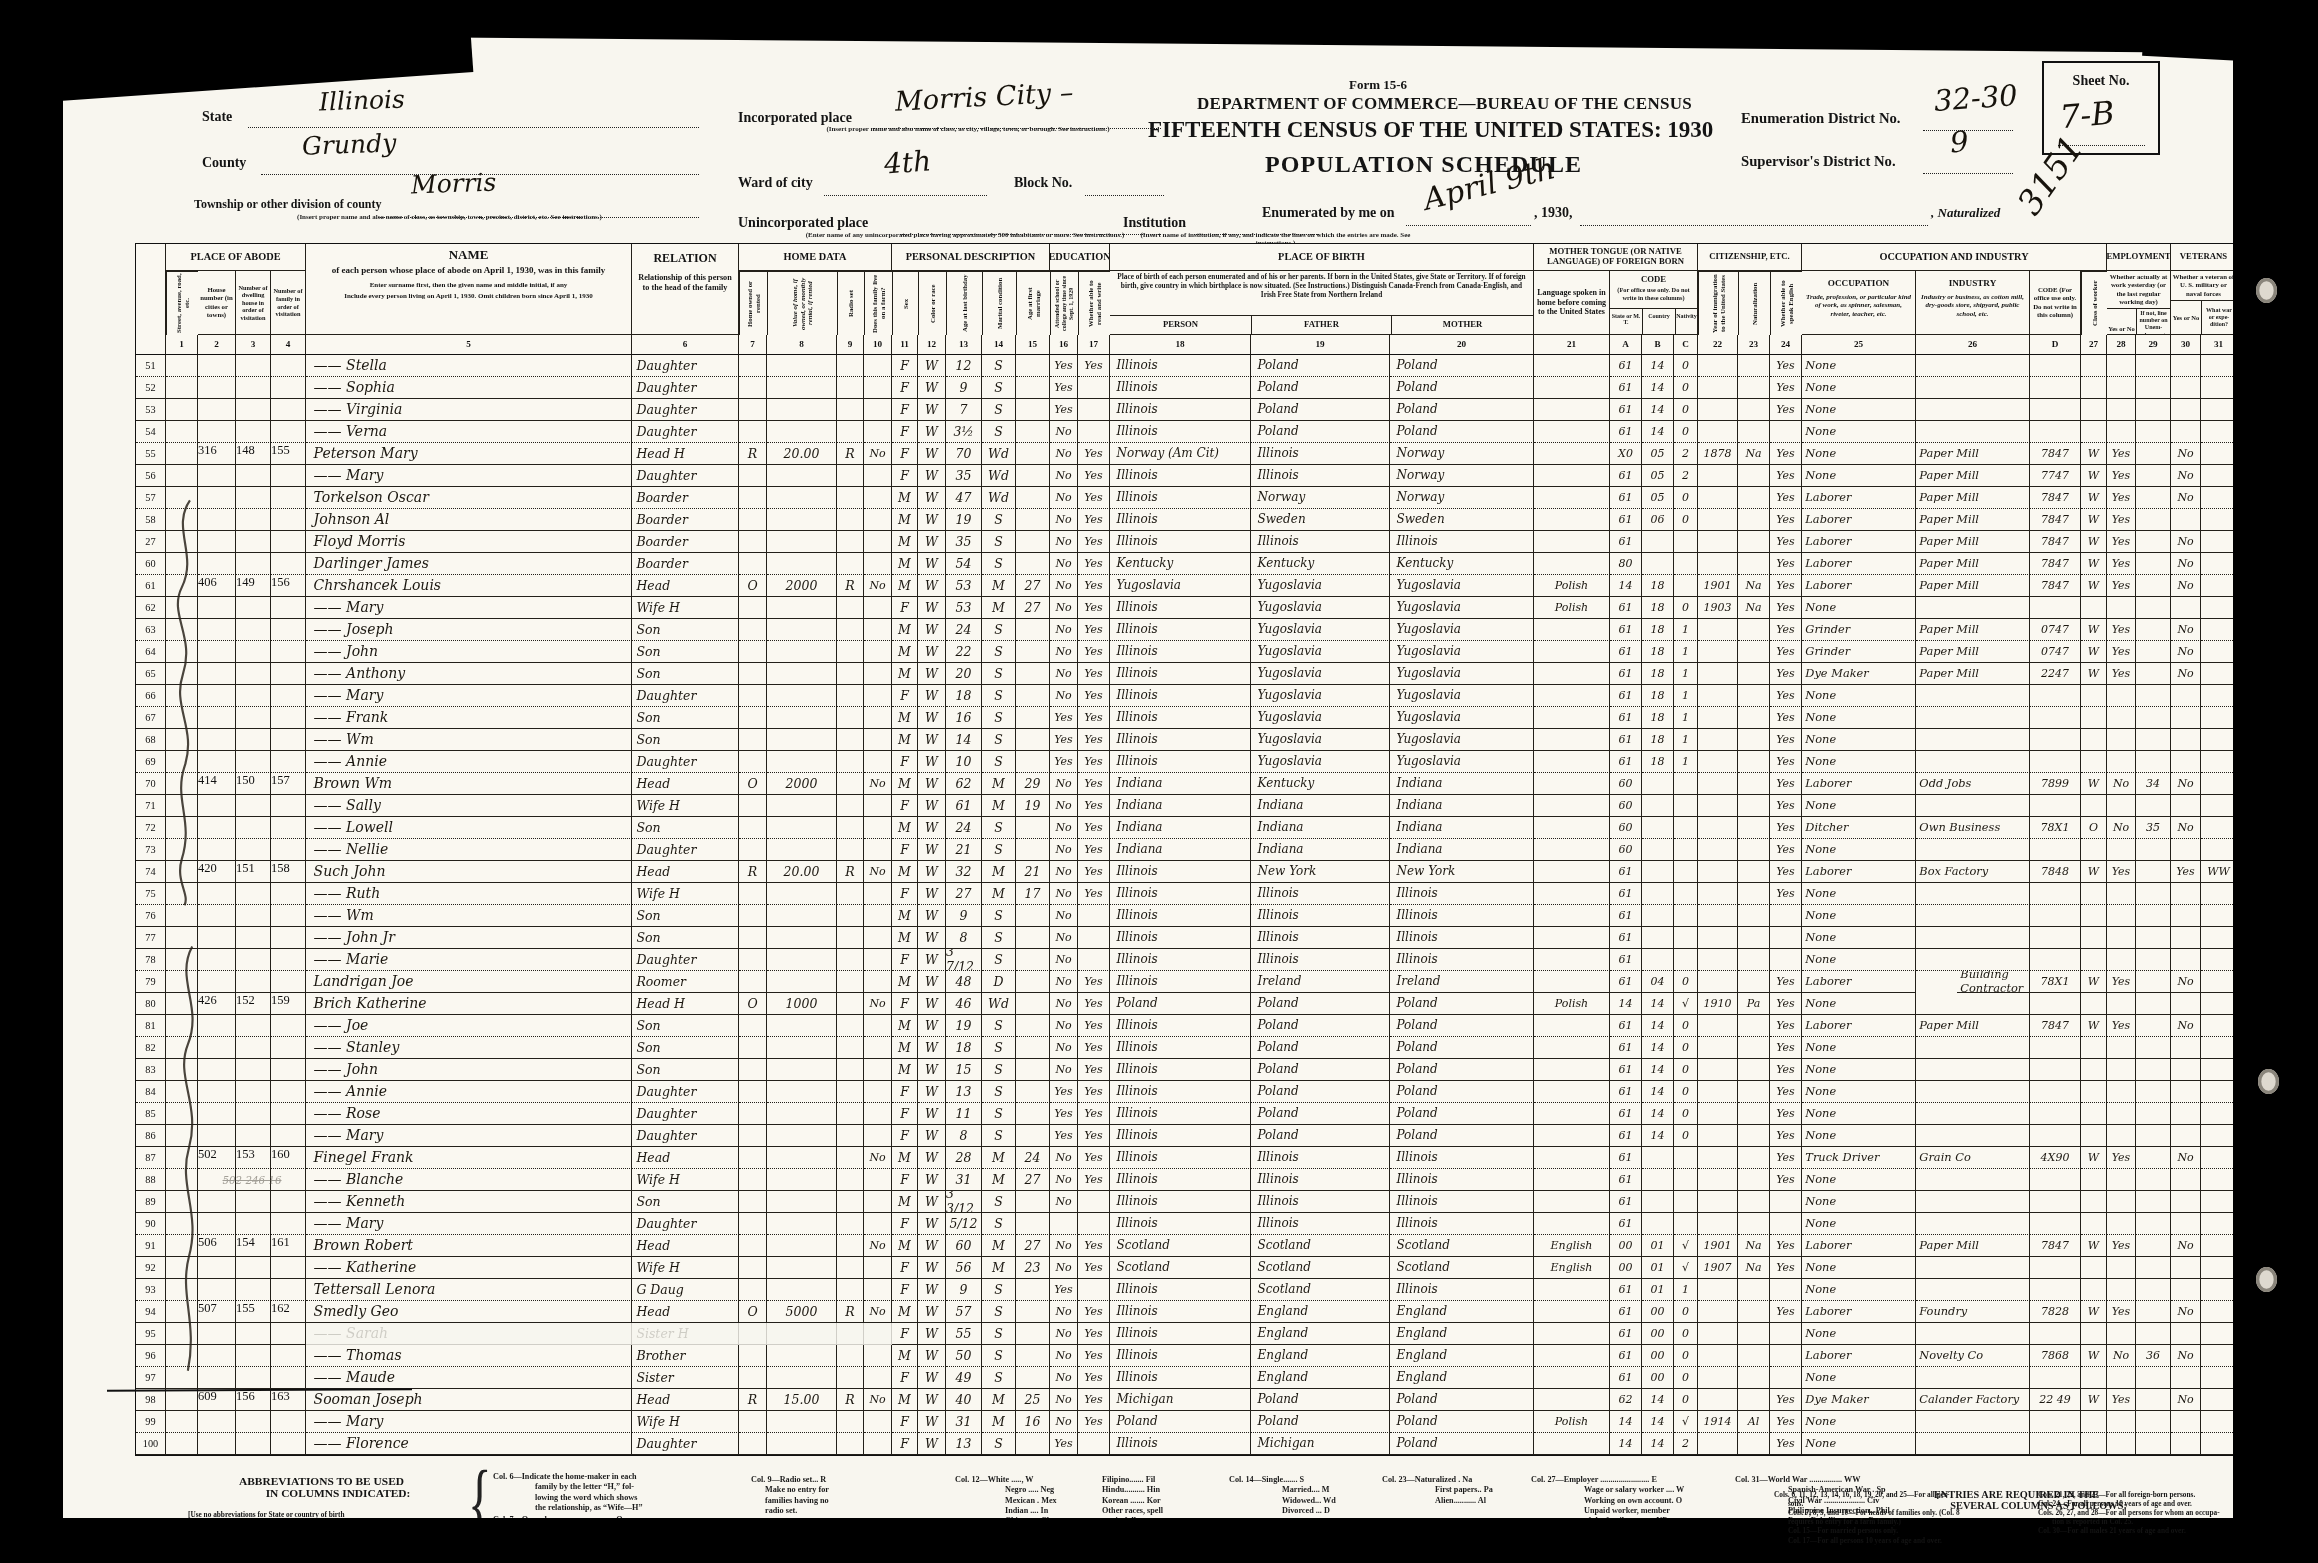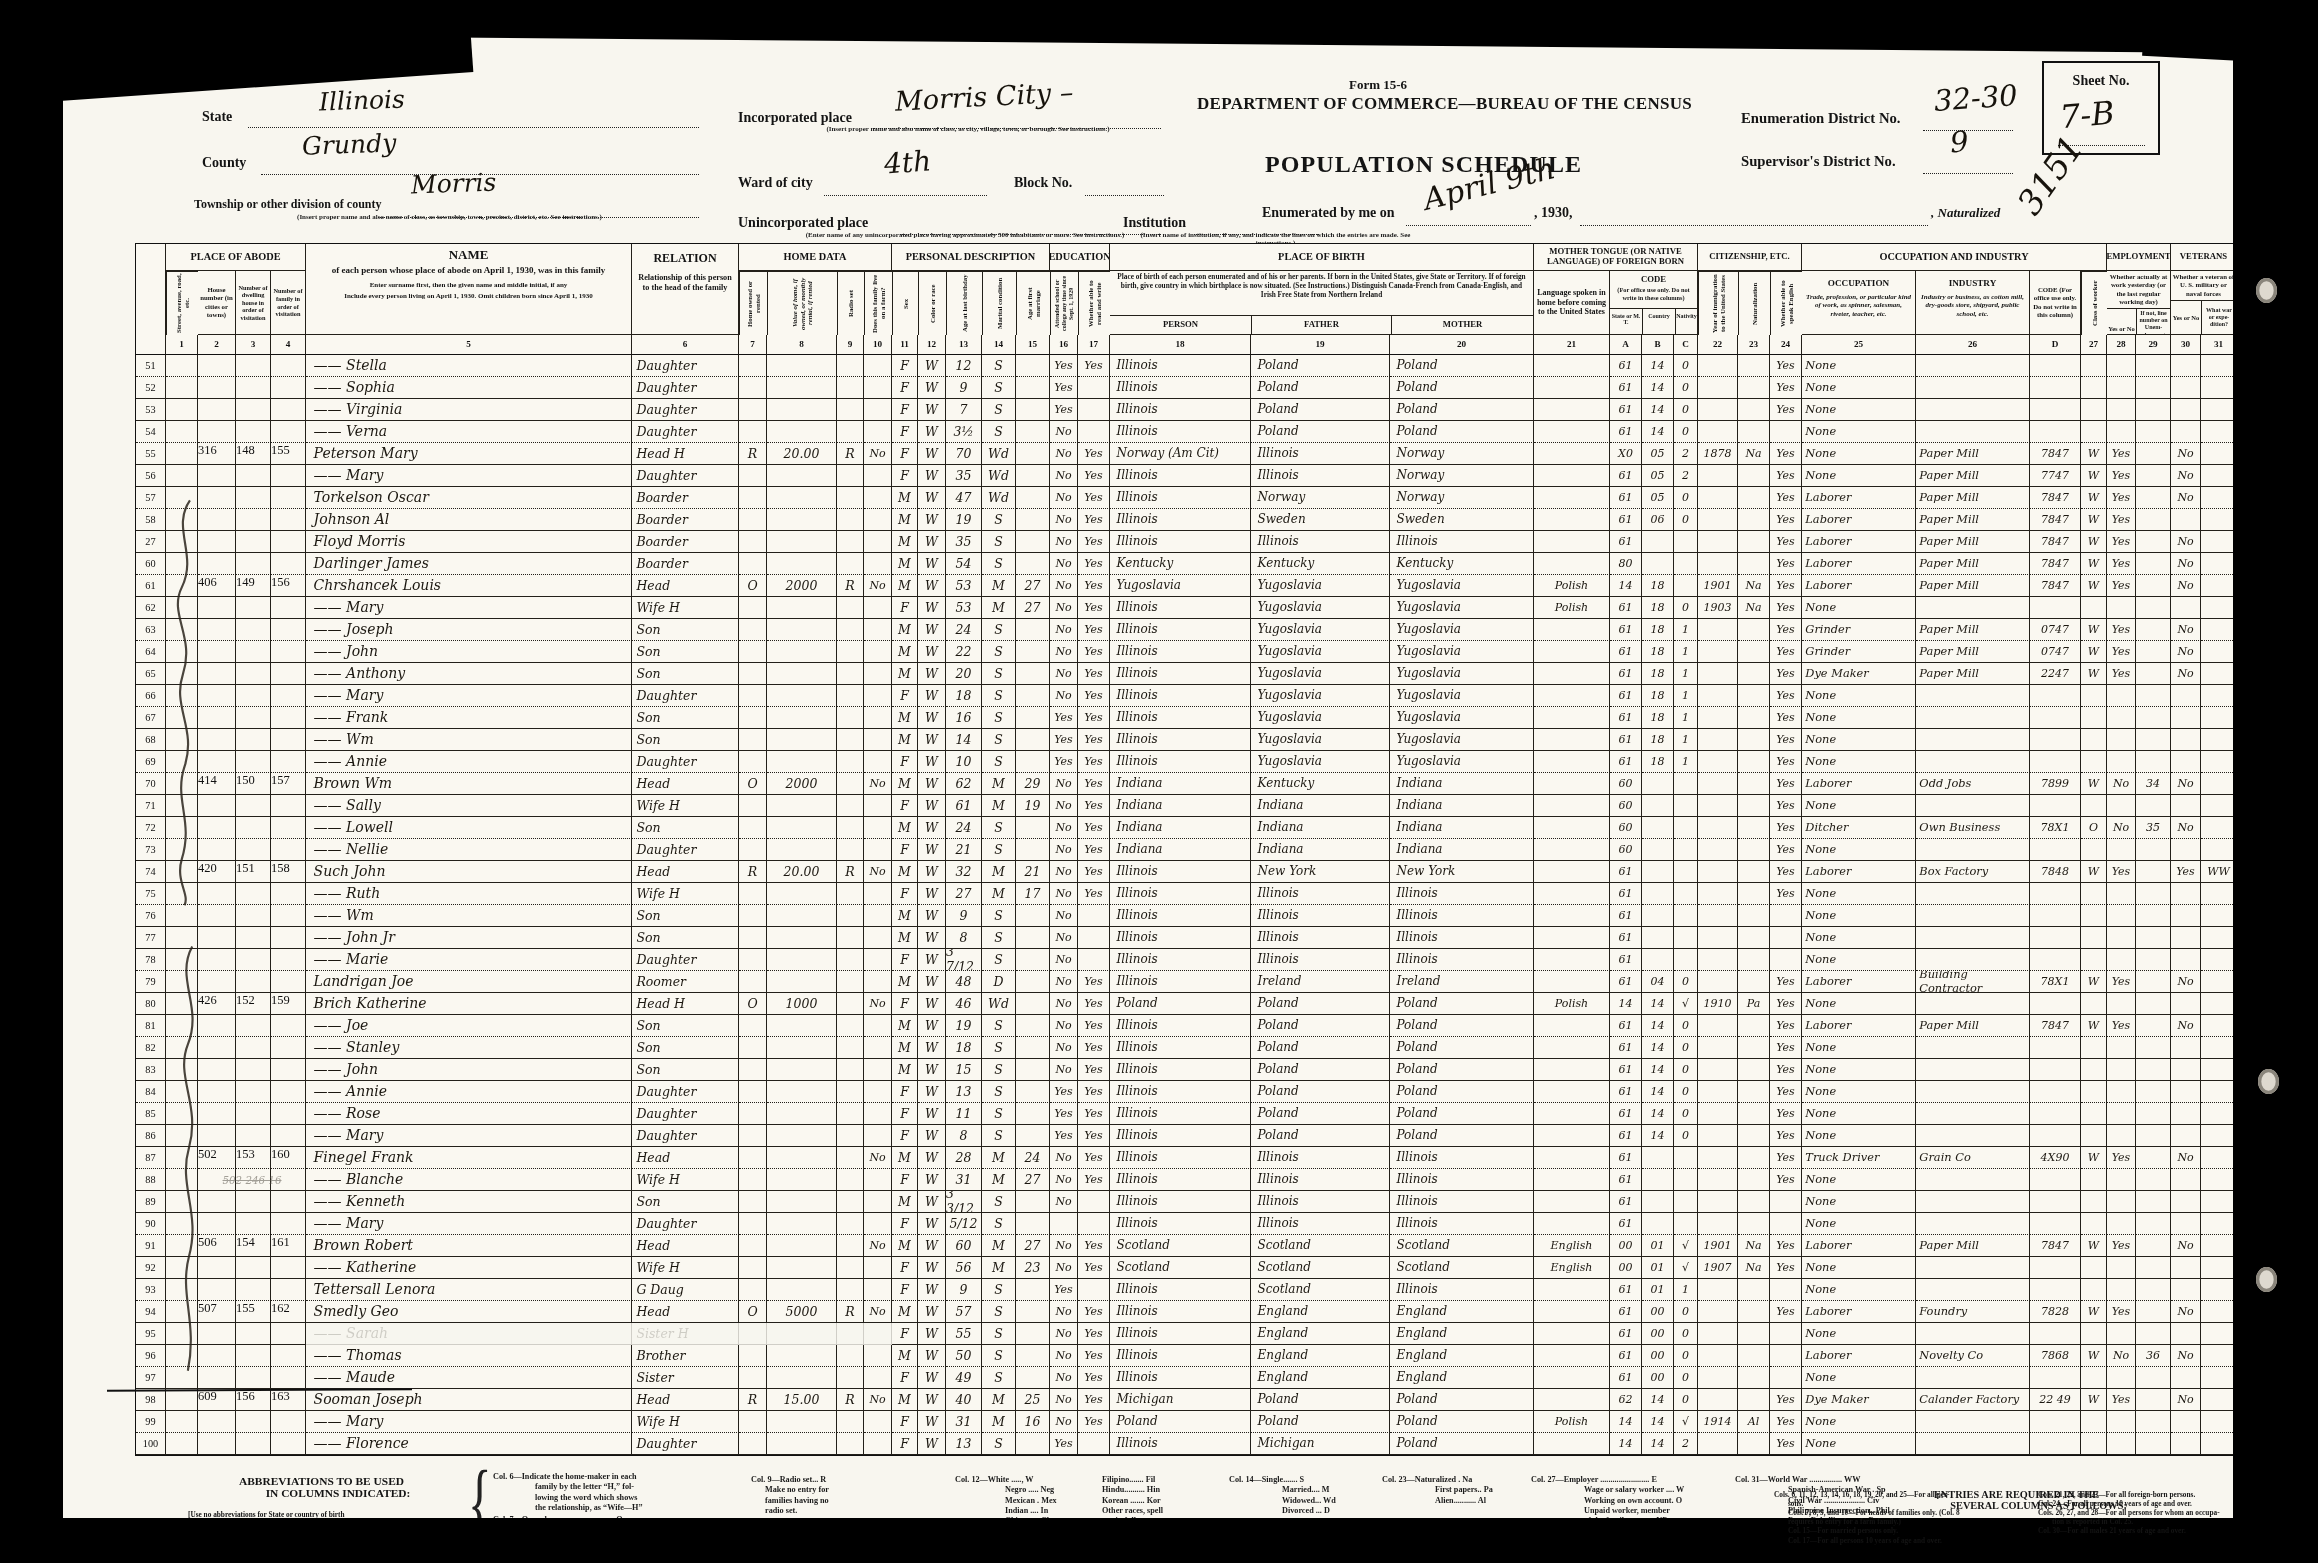--- a/index.html
+++ b/index.html
@@ -49,20 +49,21 @@
 <body>
 
 <div id="paper">
 
   <div class="abs inkblack" style="left:-16.3px;top:-22px;width:424px;height:82px;transform:rotate(-4deg);"></div>
   <div class="abs inkblack" style="left:305px;top:-14px;width:1903px;height:32px;transform:rotate(0.5deg);"></div>
   <div class="abs inkblack" style="left:2080px;top:-5.4px;width:163px;height:38px;transform:rotate(3deg);"></div>
 
   <div class="abs ptxt b" style="left:1286px;top:50px;font-size:13px;">Form 15-6</div>
   <div class="abs ptxt b" style="left:1134px;top:67px;font-size:17px;letter-spacing:0.3px;">DEPARTMENT OF COMMERCE—BUREAU OF THE CENSUS</div>
+  <div class="abs ptxt b" style="left:1085px;top:90px;font-size:23px;">FIFTEENTH CENSUS OF THE UNITED STATES:  1930</div>
   <div class="abs ptxt b" style="left:1202px;top:124px;font-size:24px;letter-spacing:1.1px;">POPULATION SCHEDULE</div>
 
   <div class="abs ptxt b" style="left:139px;top:82px;font-size:14px;">State</div>
   <div class="abs scr" style="left:256px;top:59px;font-size:25px;transform:rotate(-2deg);">Illinois</div>
   <div class="abs dots" style="left:185px;top:91px;width:451px;"></div>
   <div class="abs ptxt b" style="left:139px;top:128px;font-size:14px;">County</div>
   <div class="abs scr" style="left:239px;top:103px;font-size:25px;transform:rotate(-2deg);">Grundy</div>
   <div class="abs dots" style="left:198px;top:138px;width:438px;"></div>
   <div class="abs ptxt b" style="left:131px;top:170px;font-size:12px;">Township or other division of county</div>
   <div class="abs scr" style="left:348px;top:142px;font-size:25px;transform:rotate(-2deg);">Morris</div>
@@ -1266,21 +1267,21 @@
       <div class="c hw bp" style="grid-area: 32 / 20;">Ireland</div>
       <div class="c hw bp hR" style="grid-area: 32 / 21;">Ireland</div>
       <div class="c hw h2" style="grid-area: 32 / 22;"></div>
       <div class="c hw h2" style="grid-area: 32 / 23;">61</div>
       <div class="c hw h2" style="grid-area: 32 / 24;">04</div>
       <div class="c hw h2 hR" style="grid-area: 32 / 25;">0</div>
       <div class="c hw h2" style="grid-area: 32 / 26;"></div>
       <div class="c hw h2" style="grid-area: 32 / 27;"></div>
       <div class="c hw h2 hR" style="grid-area: 32 / 28;">Yes</div>
       <div class="c hw oc" style="grid-area: 32 / 29;">Laborer</div>
-      <div class="c hw oc" style="grid-area: 32 / 30;">Building Contractor</div>
+      <div class="c hw oc" style="grid-area: 32 / 30; margin-left: 41px;">Building Contractor</div>
       <div class="c hw h2" style="grid-area: 32 / 31;">78X1</div>
       <div class="c hw h2 hR" style="grid-area: 32 / 32;">W</div>
       <div class="c hw h2" style="grid-area: 32 / 33;">Yes</div>
       <div class="c hw h2 hR" style="grid-area: 32 / 34;"></div>
       <div class="c hw h2" style="grid-area: 32 / 35;">No</div>
       <div class="c hw h2 hR" style="grid-area: 32 / 36;"></div>
       <div class="c ln hR" style="grid-area: 33 / 1;">80</div>
       <div class="c h1" style="grid-area: 33 / 2;"></div>
       <div class="c h1" style="grid-area: 33 / 3;">426</div>
       <div class="c h1" style="grid-area: 33 / 4;">152</div>

